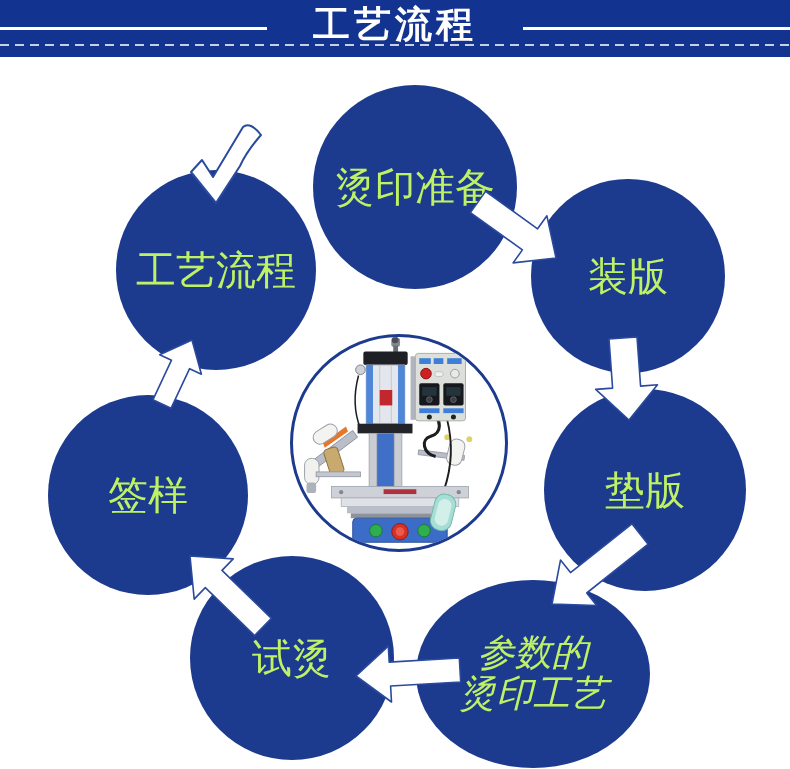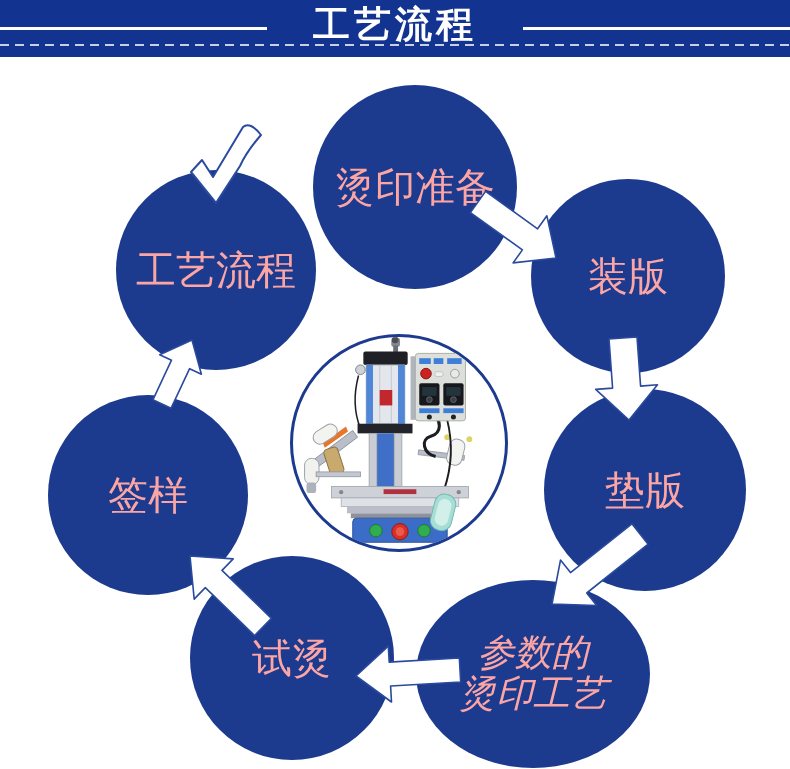--- a/index.html
+++ b/index.html
@@ -44,21 +44,21 @@
     width: 790px; height: 2px;
     background: repeating-linear-gradient(90deg,
       #c8cfe0 0px, #c8cfe0 9px, rgba(0,0,0,0) 9px, rgba(0,0,0,0) 15px);
   }
 
   
   .step-circle {
     position: absolute;
     border-radius: 50%;
     background: #1c3a8e;
-    color: #fca5a5;
+    color: #bef264;
     display: flex;
     flex-direction: column;
     align-items: center;
     justify-content: center;
     text-align: center;
     z-index: 1;
     line-height: 1.1;
   }
   .step-label   { font-size: 40px; white-space: nowrap; }
   .step-line    { font-size: 37px; white-space: nowrap; font-style: italic; }

